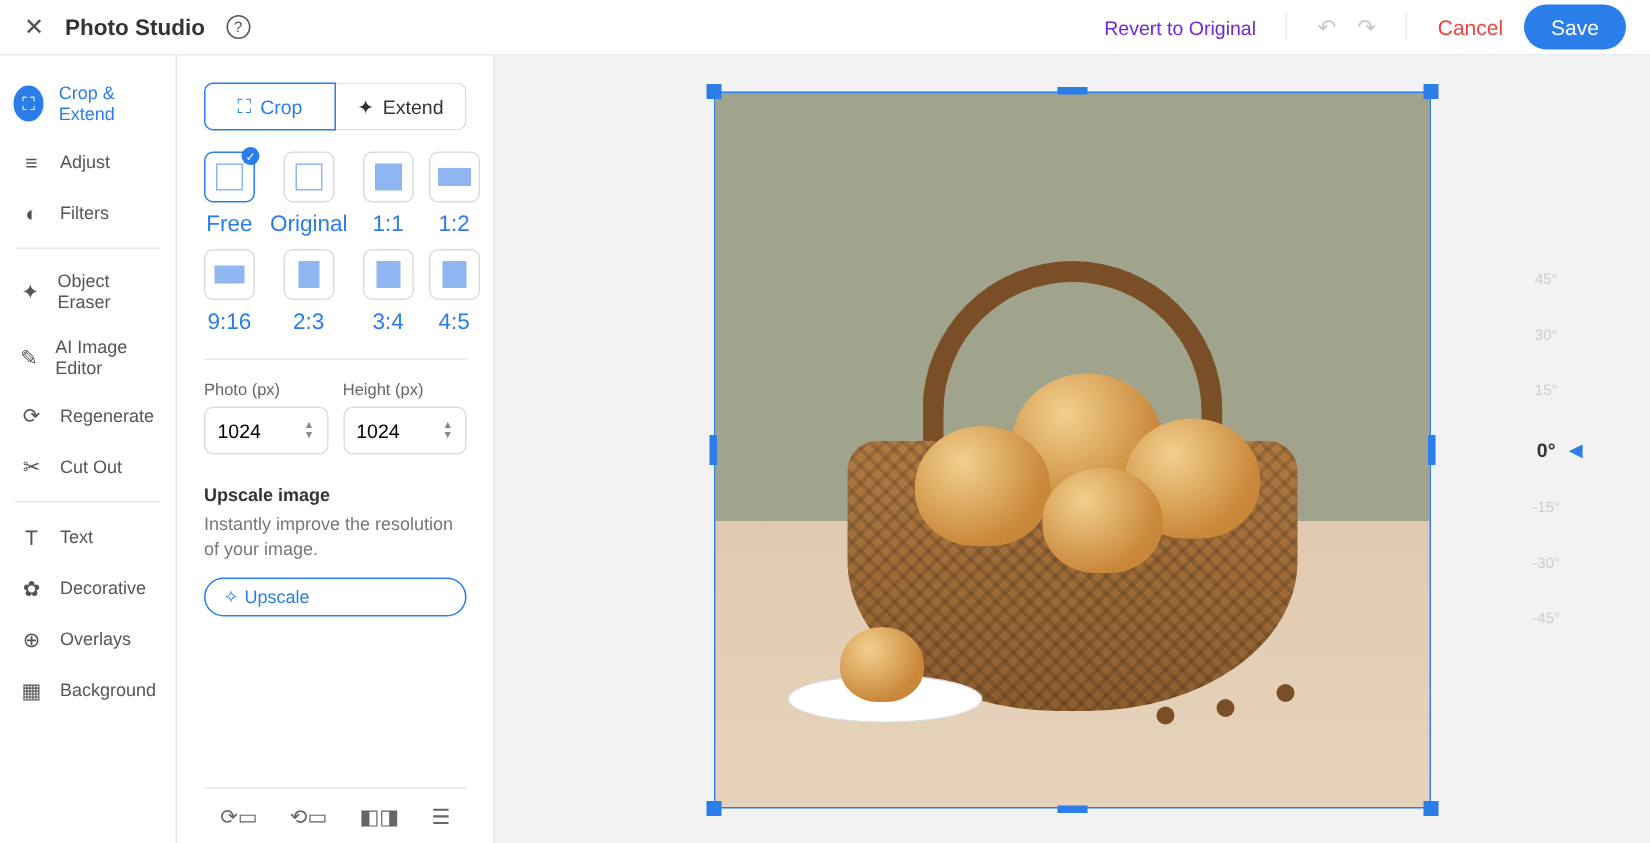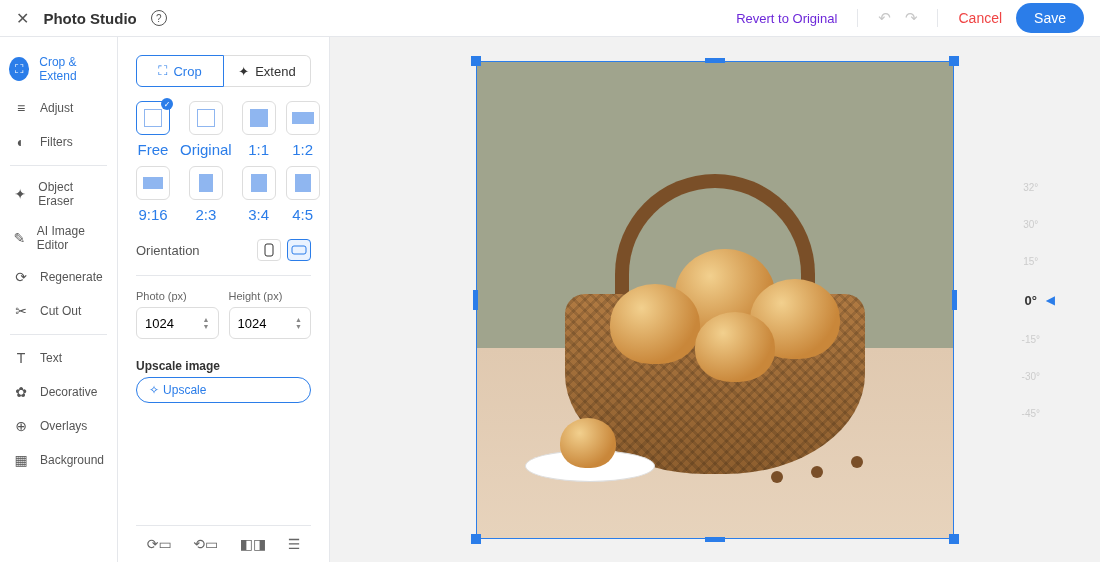--- a/index.html
+++ b/index.html
@@ -202,35 +202,20 @@
           </div>
           <span class="ratio-label">3:4</span>
         </div>
         <div class="ratio">
           <div class="ratio-box">
             <div class="ratio-shape" style="width:16px;height:18px;"></div>
           </div>
           <span class="ratio-label">4:5</span>
         </div>
       </div>
-    <div class="row">
-      <span class="row-label">Orientation</span>
-      <div class="orient-btns">
-        <div class="orient-btn">
-            <svg width="10" height="14">
-              <rect x="1" y="1" width="8" height="12" rx="2" fill="none" stroke="currentColor"></rect>
-            </svg>
-          </div>
-        <div class="orient-btn active">
-            <svg width="16" height="10">
-              <rect x="1" y="1" width="14" height="8" rx="2" fill="none" stroke="currentColor"></rect>
-            </svg>
-          </div>
-      </div>
-    </div>
     <div class="sep"></div>
     <div class="dims">
       <div class="dim">
         <label>Photo (px)</label>
         <div class="dim-input">
             <input value="1024" style="">
             <div class="dim-step">
               <span>▲</span>
               <span>▼</span>
             </div>
@@ -241,20 +226,21 @@
         <div class="dim-input">
             <input value="1024" style="">
             <div class="dim-step">
               <span>▲</span>
               <span>▼</span>
             </div>
           </div>
       </div>
     </div>
     <div class="upscale-title">Upscale image</div>
+    <div class="upscale-desc">Instantly improve the resolution of your image.</div>
     <button class="upscale-btn">
         <span>✧</span>
         <span>Upscale</span>
       </button>
     <div class="panel-footer">
       <span class="pf-item">⟳▭</span>
       <span class="pf-item">⟲▭</span>
       <span class="pf-item">◧◨</span>
       <span class="pf-item">☰</span>
     </div>
@@ -282,21 +268,21 @@
       <div class="handle-sq handle-tl"></div>
       <div class="handle-sq handle-tr"></div>
       <div class="handle-sq handle-bl"></div>
       <div class="handle-sq handle-br"></div>
       <div class="handle-bar hb-t"></div>
       <div class="handle-bar hb-b"></div>
       <div class="handle-bar hb-l"></div>
       <div class="handle-bar hb-r"></div>
     </div>
     <div class="rotate-strip" id="rotate-strip">
-        <div class="rotate-tick">32°</div>
+        <div class="rotate-tick">45°</div>
         <div class="rotate-tick">30°</div>
         <div class="rotate-tick">15°</div>
         <div class="rotate-tick rotate-zero">0°</div>
         <div class="rotate-tick">-15°</div>
         <div class="rotate-tick">-30°</div>
         <div class="rotate-tick">-45°</div>
       </div>
     <div class="rotate-ptr">◀</div>
   </div>
 </div>

